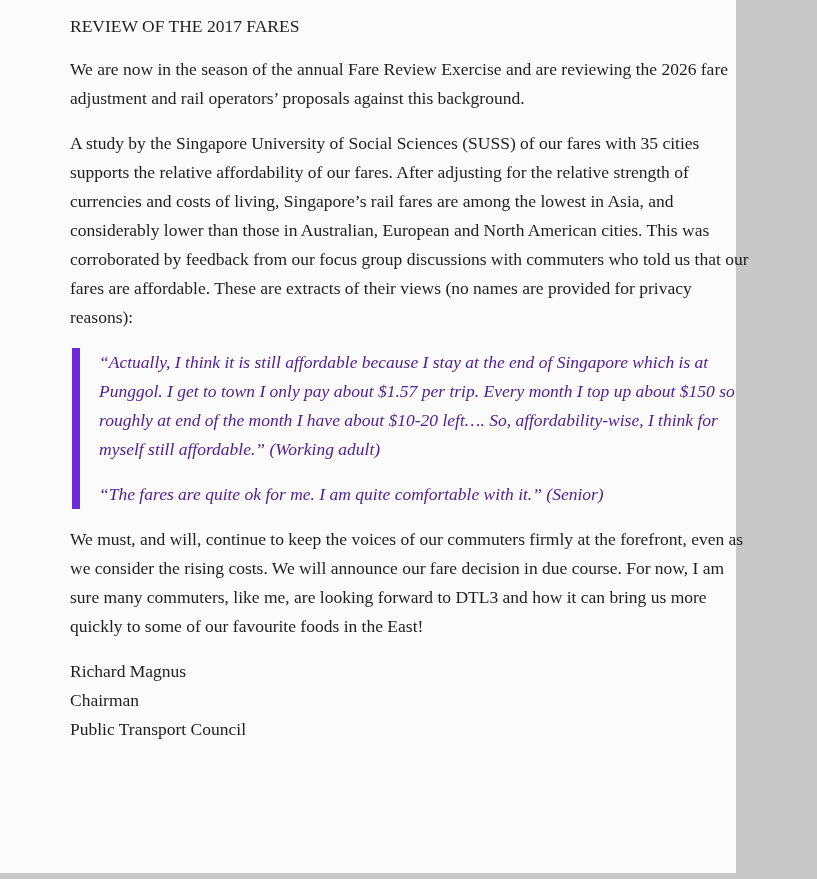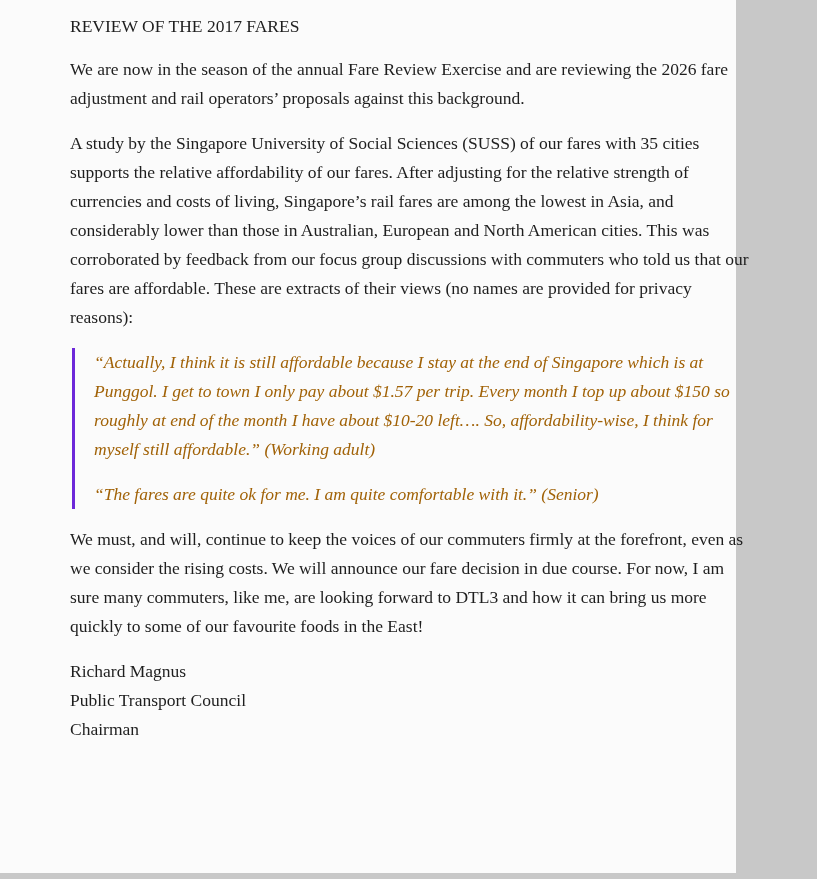--- a/index.html
+++ b/index.html
@@ -20,22 +20,22 @@
       font-family: "Liberation Serif", "DejaVu Serif", serif;
       font-size: 17.5px;
       line-height: 29px;
       color: #1e1e1e;
     }
     p { margin: 0 0 16px 0; }
     .heading { margin-bottom: 14px; }
     blockquote {
       margin: 0 0 16px 2px;
       padding: 0 0 0 19px;
-      border-left: 3px solid #6d28d9;
-      color: #a16207;
+      border-left: 8px solid #6d28d9;
+      color: #4c1d95;
       font-style: italic;
     }
     blockquote p { margin: 0 0 16px 0; }
     blockquote p:last-child { margin-bottom: 0; }
     .sig p { margin: 0; }
     .sig { }
   </style>
 </head>
 <body>
 
@@ -44,17 +44,17 @@
     <p class="heading">REVIEW OF THE 2017 FARES</p>
     <p>We are now in the season of the annual Fare Review Exercise and are reviewing the 2026 fare adjustment and rail operators’ proposals against this background.</p>
     <p>A study by the Singapore University of Social Sciences (SUSS) of our fares with 35 cities supports the relative affordability of our fares. After adjusting for the relative strength of currencies and costs of living, Singapore’s rail fares are among the lowest in Asia, and considerably lower than those in Australian, European and North American cities. This was corroborated by feedback from our focus group discussions with commuters who told us that our fares are affordable. These are extracts of their views (no names are provided for privacy reasons):</p>
     <blockquote>
       <p>“Actually, I think it is still affordable because I stay at the end of Singapore which is at Punggol. I get to town I only pay about $1.57 per trip. Every month I top up about $150 so roughly at end of the month I have about $10-20 left…. So, affordability-wise, I think for myself still affordable.” (Working adult)</p>
       <p>“The fares are quite ok for me. I am quite comfortable with it.” (Senior)</p>
     </blockquote>
     <p>We must, and will, continue to keep the voices of our commuters firmly at the forefront, even as we consider the rising costs. We will announce our fare decision in due course.  For now, I am sure many commuters, like me, are looking forward to DTL3 and how it can bring us more quickly to some of our favourite foods in the East!</p>
     <div class="sig">
       <p>Richard Magnus</p>
+      <p>Chairman</p>
       <p>Public Transport Council</p>
-      <p>Chairman</p>
     </div>
   </div>
 </div>
 
 </body></html>

